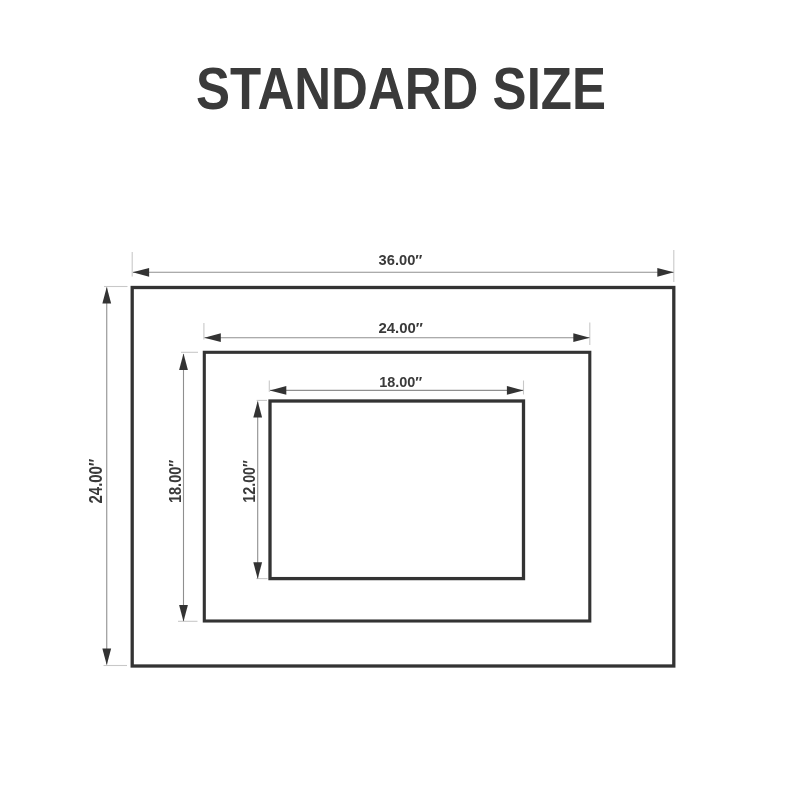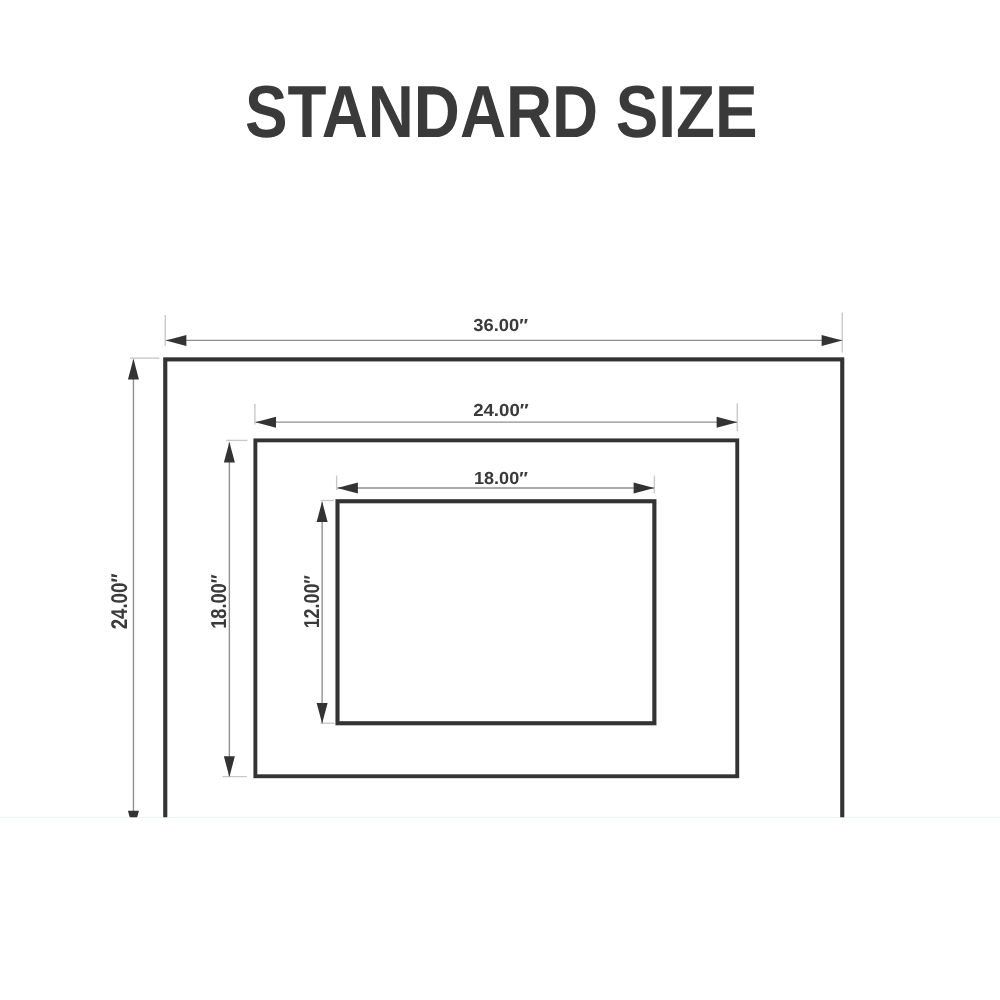--- a/index.html
+++ b/index.html
@@ -1,16 +1,16 @@
 <!DOCTYPE html>
 <html><head>
 <meta charset="utf-8">
 <style>
   html,body{margin:0;padding:0;background:#ffffff;}
-  .page{position:relative;width:800px;height:654px;background:#7dd3fc;overflow:hidden;}
+  .page{position:relative;width:800px;height:800px;background:#7dd3fc;overflow:hidden;}
   svg{display:block;}
   text{font-family:"Liberation Sans", sans-serif;}
 </style>
 </head>
 <body>
 <div class="page">
 <svg width="800" height="800" viewBox="0 0 800 800">
 
   <rect x="0" y="0" width="800" height="800" fill="#ffffff"></rect>
 

